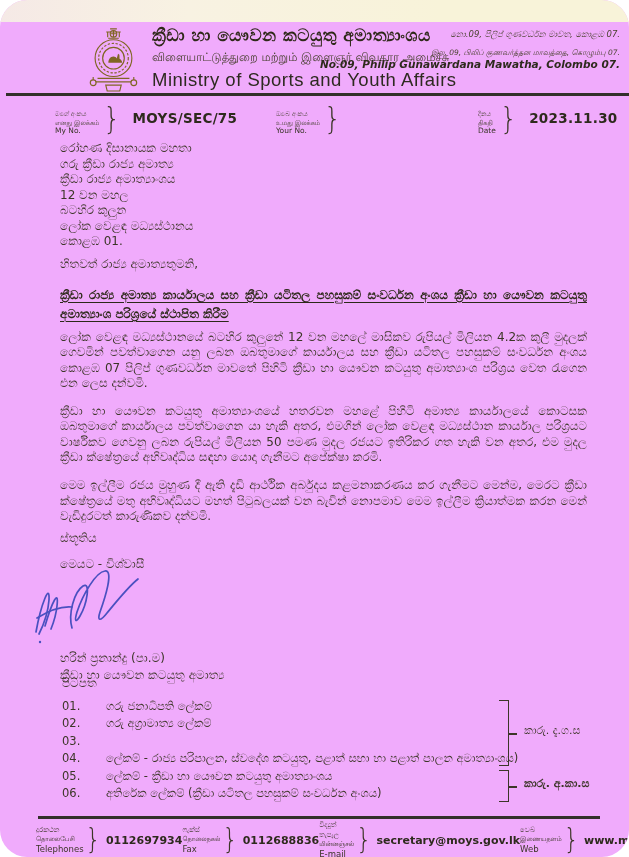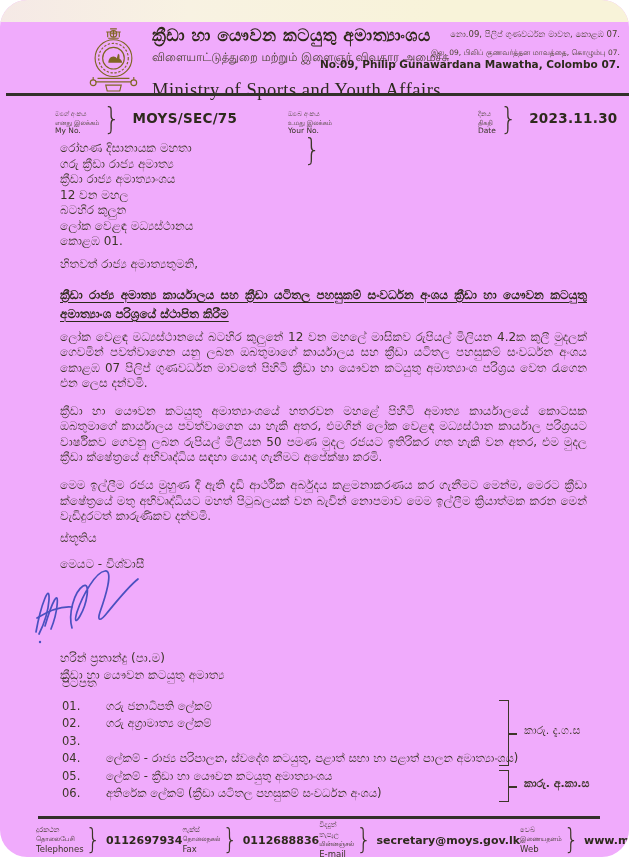--- a/index.html
+++ b/index.html
@@ -12,32 +12,32 @@
   }
   .topband { position:absolute; top:0; left:0; right:0; height:22px;
     background:linear-gradient(90deg,#f5e9e6 0%,#f8f2e2 30%,#f8f3d9 70%); }
 
   
   .header { position:absolute; top:24px; left:0; right:0; height:70px; }
   .emblem { position:absolute; left:84px; top:2px; width:58px; height:72px; }
   .h-titles { position:absolute; left:152px; top:1px; }
   .t-si { font-size:17px; font-weight:bold; color:#2f2919; white-space:nowrap; letter-spacing:.5px; }
   .t-ta { font-size:11.5px; margin-top:5px; white-space:nowrap; color:#453e2c; }
-  .t-en { font-family:Liberation Serif, serif; font-size:18.5px; margin-top:15px; color:#2e2a20; white-space:nowrap; letter-spacing:.5px; }
-  .h-addr { position:absolute; right:9px; top:5px; text-align:right; }
+  .t-en { font-family:Liberation Sans, sans-serif; font-size:18.5px; margin-top:4px; color:#2e2a20; white-space:nowrap; letter-spacing:.5px; }
+  .h-addr { position:absolute; right:9px; top:5px; text-align:right;font-style:italic; }
   .a-si { font-size:8.5px; color:#4a432f; }
   .a-ta { font-size:7.5px; margin-top:8px; color:#4a432f; }
   .a-en { font-size:10.5px; font-weight:bold; color:#2d2a1c; white-space:nowrap; }
 
   .rule1 { position:absolute; top:93px; left:6px; right:0; height:3px; background:#33302a; }
   .rule2 { position:absolute; top:816px; left:38px; width:562px; height:3px; background:#33302a; }
 
   
   .ref-group { position:absolute; top:101px; display:flex; align-items:center; }
-  .rg-my { left:55px; } .rg-your { left:288px;flex-direction:column; } .rg-date { left:478px; }
+  .rg-my { left:55px; } .rg-your { left:276px; } .rg-date { left:478px; }
   .ref-labels { display:flex; flex-direction:column; line-height:8.5px;margin-top:9px; }
   .rl-si,.rl-ta { font-size:6.5px; color:#4a4435; }
   .rl-en { font-size:7.5px; color:#3a3528; }
   .brace { font-size:27px; font-weight:200; color:#3c3627; transform:scaleY(1.1); margin-left:4px; line-height:1; }
   .ref-value { font-size:13.5px; font-weight:600; color:#2e2a1d; margin-left:12px; letter-spacing:.3px; }
 
   
   .recipient { position:absolute; top:141px; left:60px; font-size:12px; line-height:15.5px; }
   .salutation { position:absolute; top:257px; left:60px; font-size:12px; }
   .subject { position:absolute; top:286px; left:60px; width:527px;

